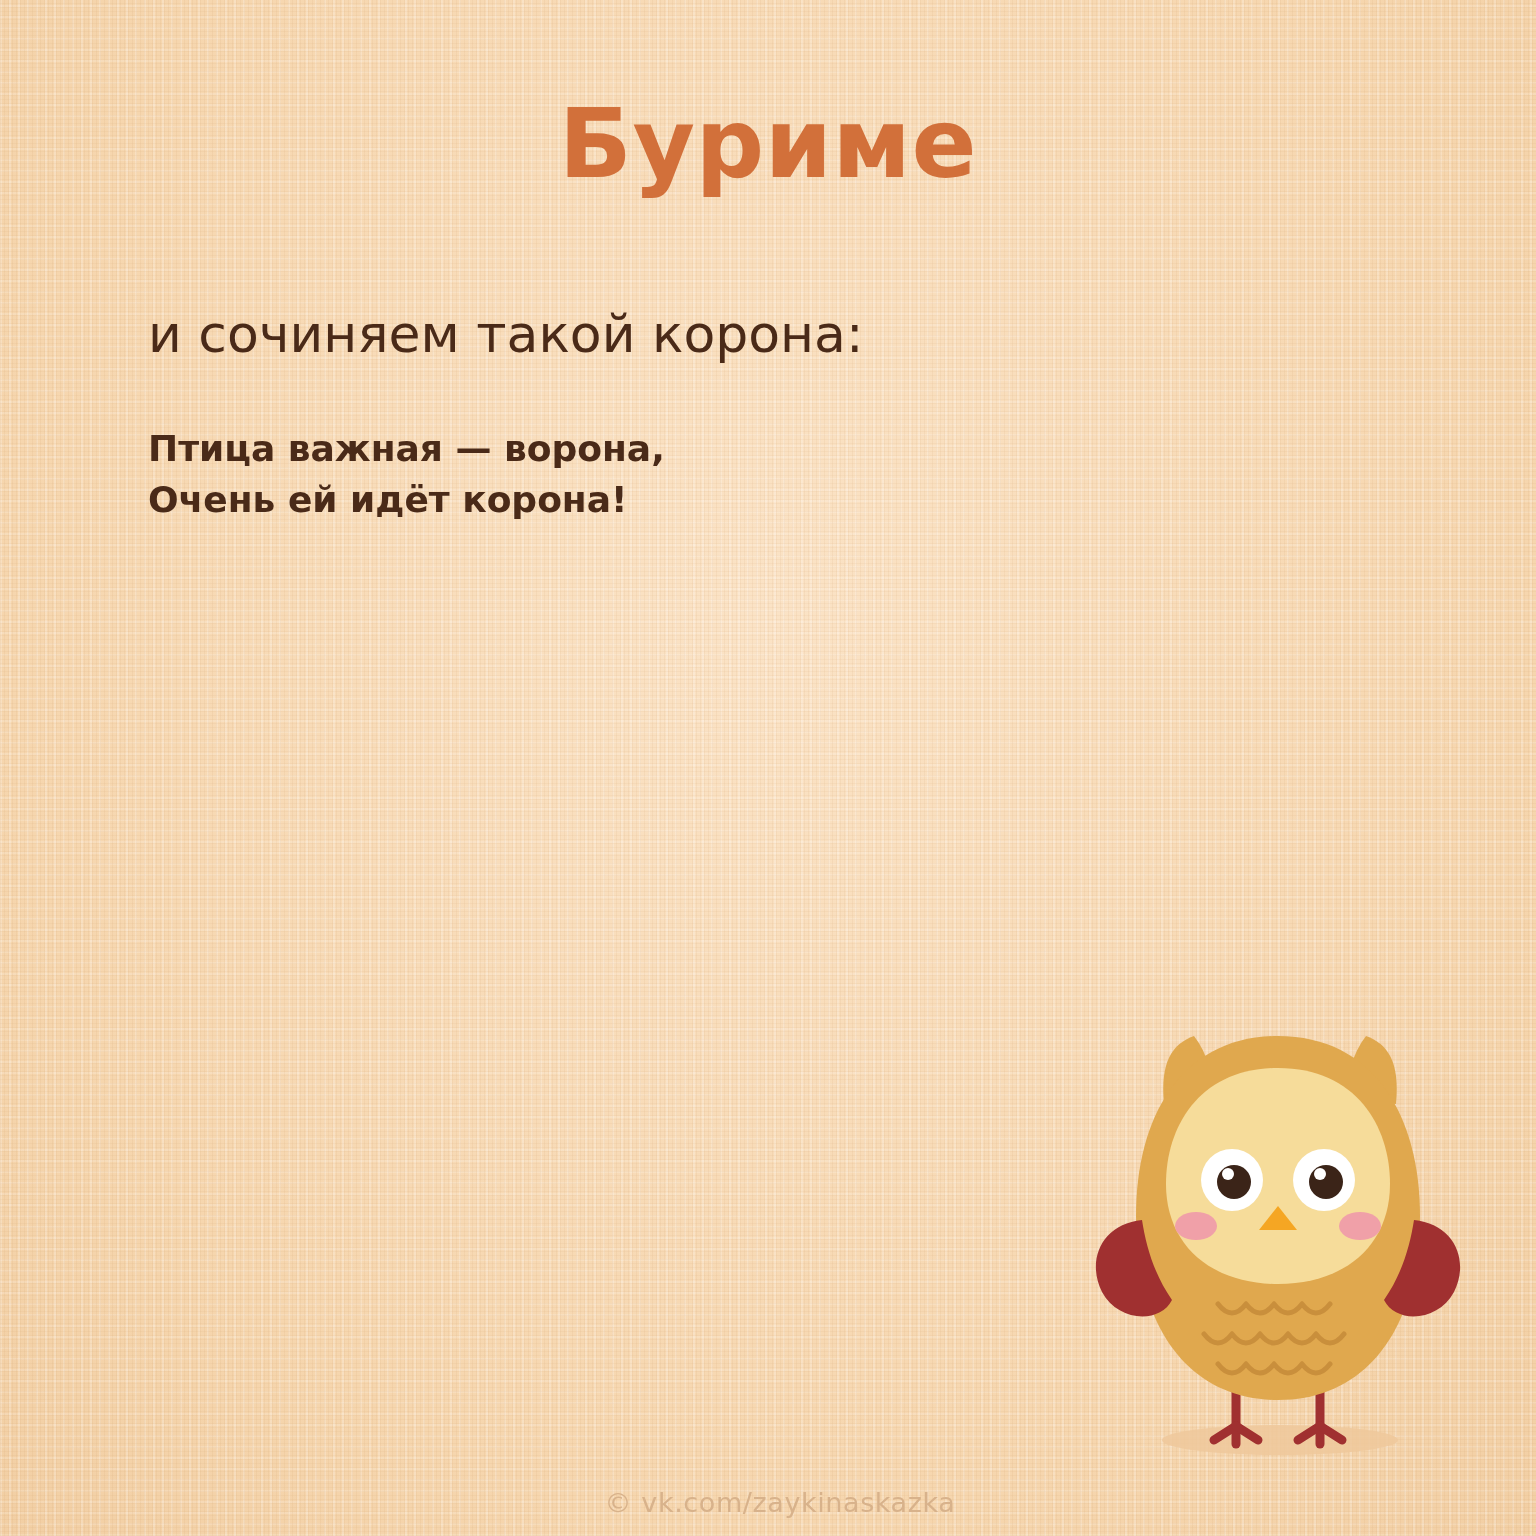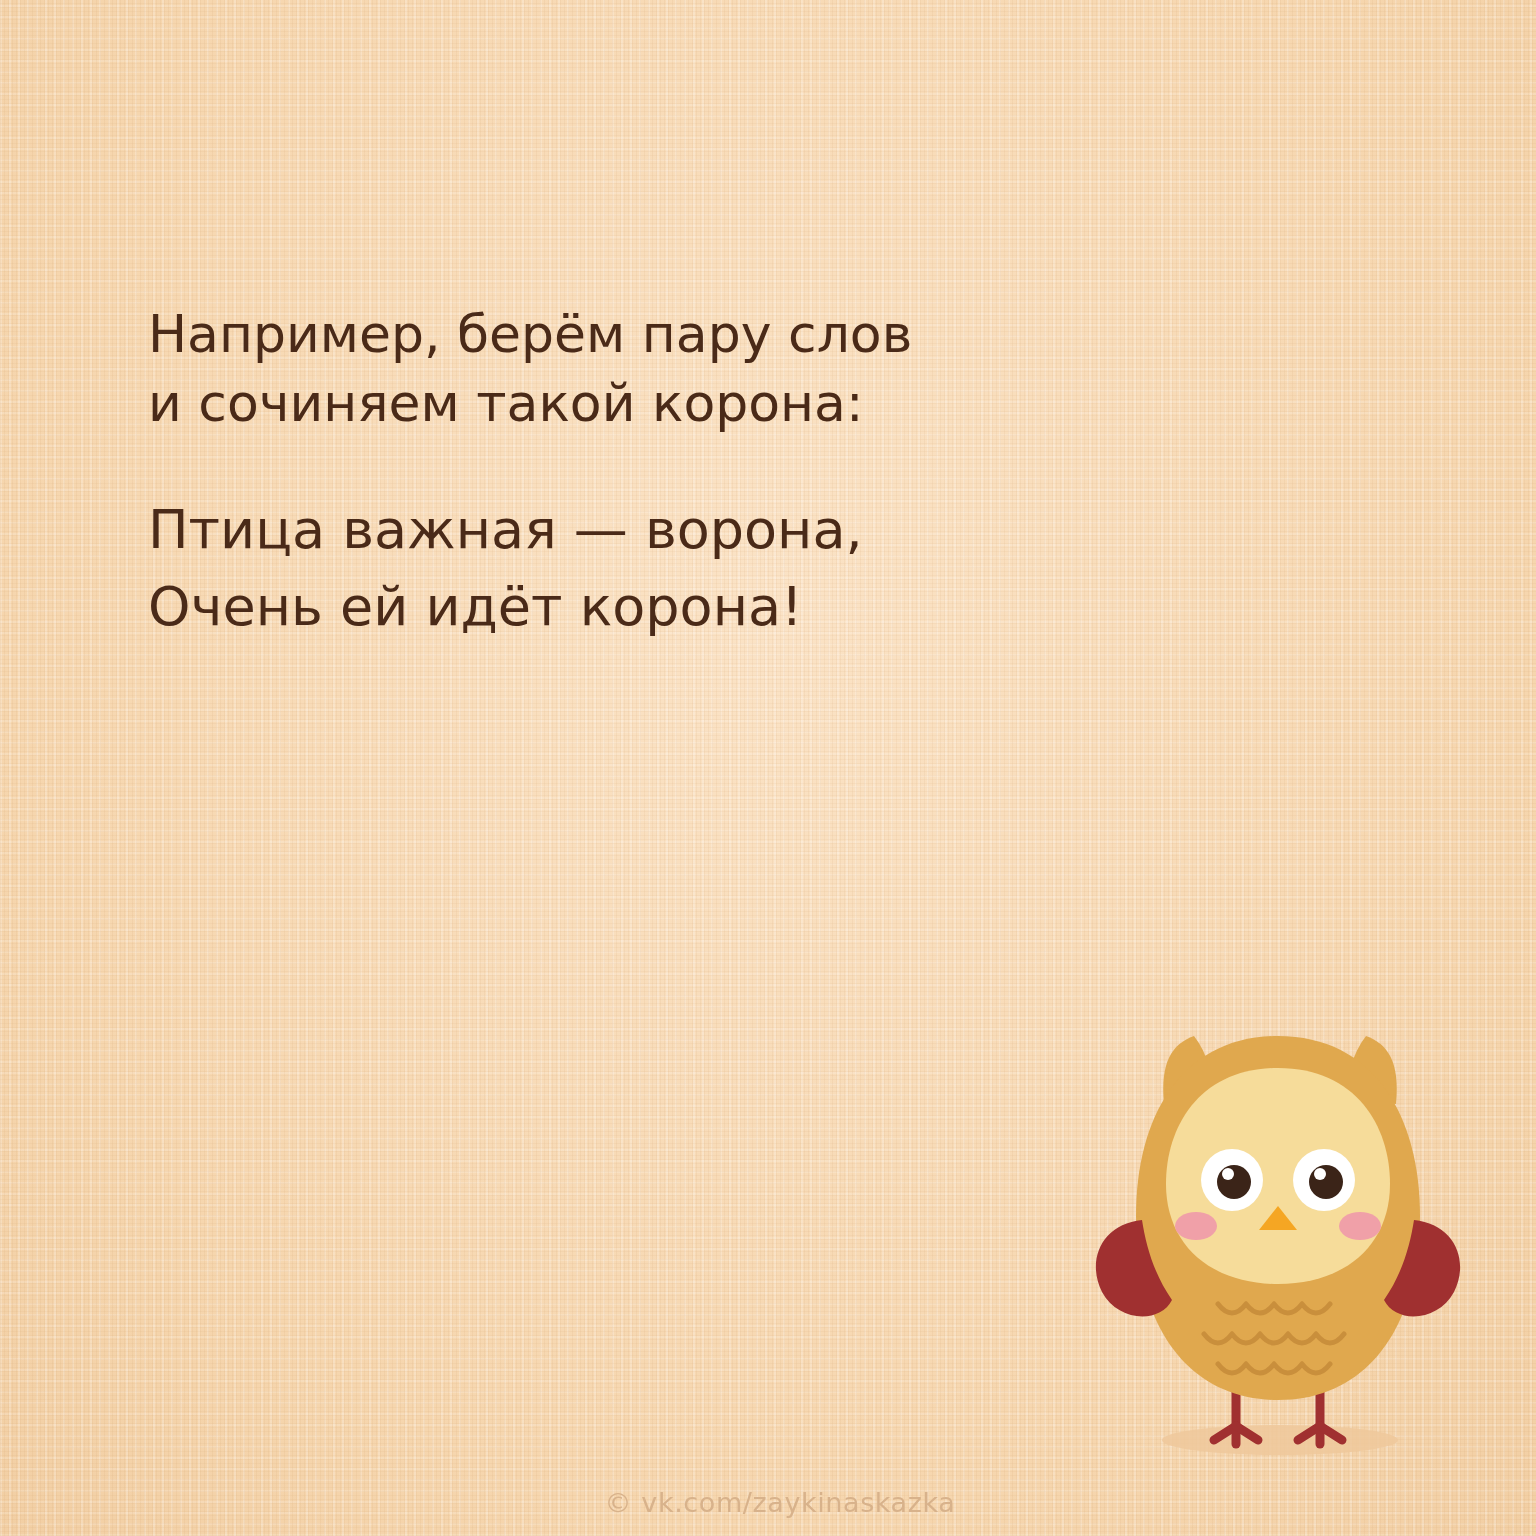--- a/index.html
+++ b/index.html
@@ -59,22 +59,22 @@
   }
   .para + .para {
     margin-top: 54px;
   }
   .rhyme-pair {
     font-weight: bold;
     font-size: 52px;
     line-height: 1.33;
   }
   .poem {
-    font-weight: normal;
-    font-size: 54px;
+    font-weight: bold;
+    font-size: 36px;
     line-height: 1.42;
     color: #4a2a18;
   }
 
   
   .owl {
     position: absolute;
     right: 48px;
     bottom: 78px;
     width: 420px;
@@ -91,23 +91,23 @@
     font-size: 27px;
     color: #d8b28b;
     letter-spacing: 0.6px;
   }
 </style>
 </head>
 <body>
 
 <div class="card">
 
+  <div class="title">Буриме</div>
 
   <div class="body-text">
-    <p class="para">Например, берём пару слов</p>
     <div>и сочиняем такой корона:</div>
     <div class="poem" style="margin-top:54px;">
       <div>Птица важная — ворона,</div>
       <div>Очень ей идёт корона!</div>
     </div>
   </div>
 
   <div class="owl">
     <svg viewBox="0 0 420 450" width="420" height="450" xmlns="http://www.w3.org/2000/svg">
 

